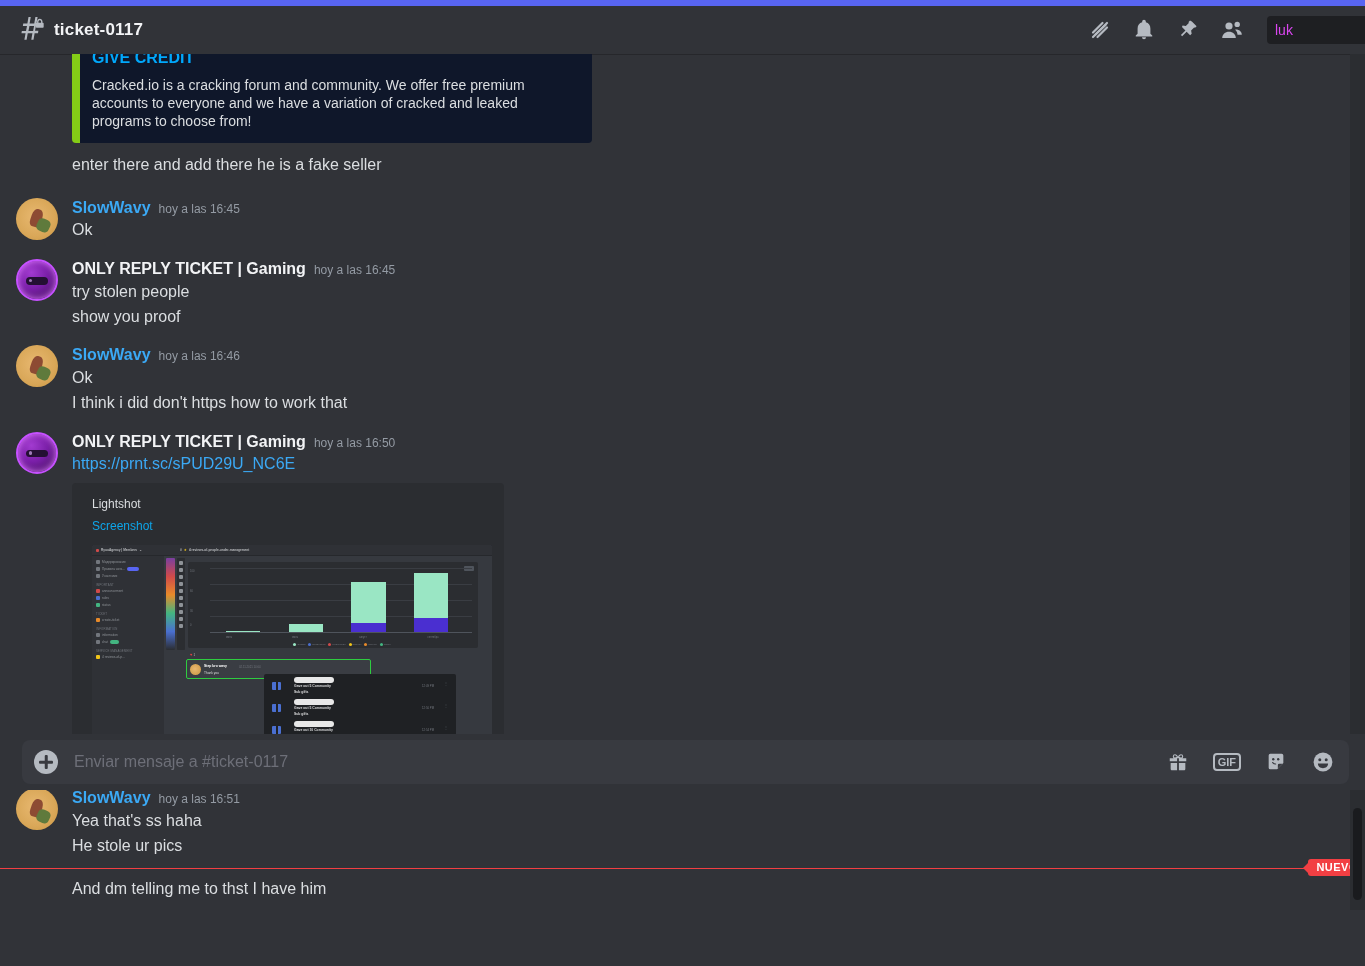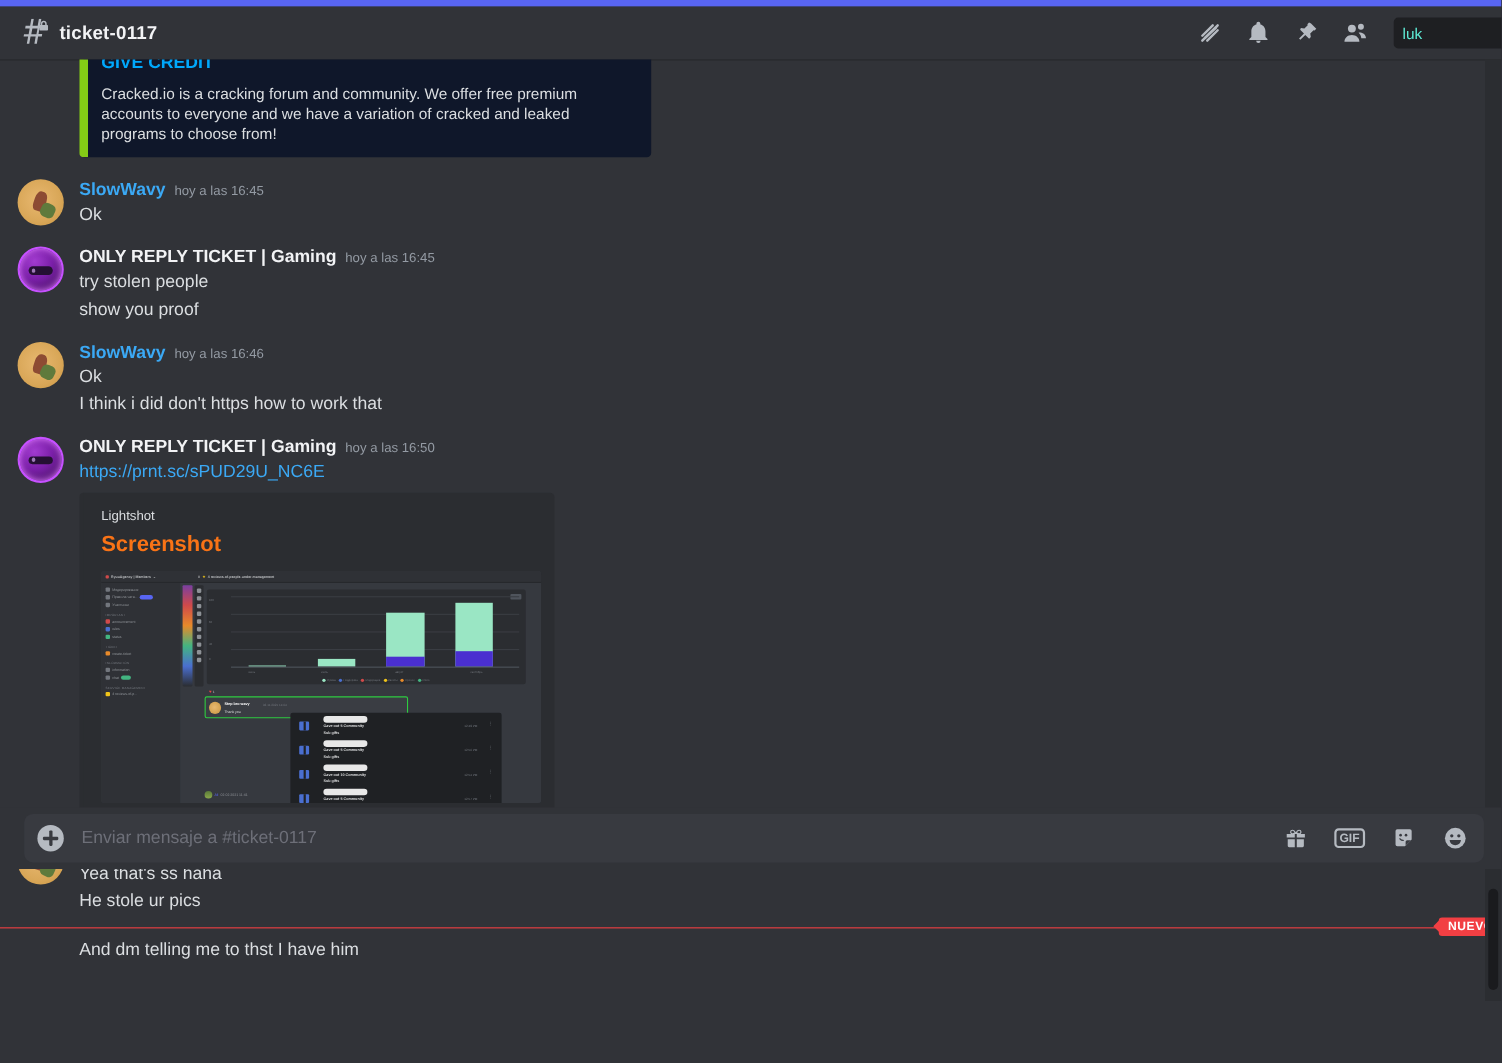--- a/index.html
+++ b/index.html
@@ -26,21 +26,21 @@
     letter-spacing:0.2px;
   }
   .header-right { margin-left:auto; display:flex; align-items:center; gap:18px; padding-right:0; }
   .hicon { width:26px; height:26px; color:#b5bac1; display:flex; align-items:center; justify-content:center; }
   .hicon svg { display:block; }
   .search-box {
     width:140px; height:28px; background:#1e1f22; border-radius:4px;
     display:flex; align-items:center; padding:0 8px; margin-left:4px;
     margin-right:-42px;
   }
-  .search-box span { color:#5eead4; font-size:14px; }
+  .search-box span { color:#d946ef; font-size:14px; }
 
   
   .messages {
     position:absolute; top:54px; left:0; width:1350px; height:856px;
     overflow:hidden; padding-top:0;
   }
   .msg-group { position:relative; padding:2px 48px 0 72px; margin-top:14px; }
   .msg-group.first { margin-top:0; }
   .avatar {
     position:absolute; left:16px; top:2px; width:42px; height:42px;
@@ -83,21 +83,21 @@
   }
   .embed-quote-title { color:#00a8fc; font-size:16px; font-weight:bold; line-height:1.2; }
   .embed-quote-desc { color:#dbdee1; font-size:14px; line-height:1.28; margin-top:10px; }
 
   
   .embed-ls {
     background:#2b2d31; border-left:4px solid #2b2d31; border-radius:4px;
     width:432px; padding:14px 16px 16px 16px; margin-top:6px;
   }
   .ls-provider { color:#dbdee1; font-size:12px; }
-  .ls-title { color:#f97316; font-size:20px; font-weight:bold; margin-top:8px; display:block; text-decoration:none; }
+  .ls-title { color:#0ea5e9; font-size:12px; font-weight:normal; margin-top:8px; display:block; text-decoration:none; }
   .ls-img {
     margin-top:12px; width:400px; height:211px; border-radius:3px;
     background:#2f3136; position:relative; overflow:hidden;
   }
 
   
   .nd { position:absolute; inset:0; background:#36393f; font-size:3px; }
   .nd-top { position:absolute; top:0; left:0; right:0; height:11px; background:#2f3136; border-bottom:1px solid #26282c; }
   .nd-srv { position:absolute; left:4px; top:3px; display:flex; align-items:center; gap:2px; }
   .nd-dot { width:3px; height:3px; border-radius:1px; background:#d04a4a; }
@@ -241,20 +241,21 @@
     </div>
   </div>
 
   <div class="messages">
 
     <div class="msg-group first" style="padding-top:0;margin-top:0;">
       <div class="embed-quote" style="margin-top:-14px;">
         <div class="embed-quote-title">GIVE CREDIT</div>
         <div class="embed-quote-desc">Cracked.io is a cracking forum and community. We offer free premium accounts to everyone and we have a variation of cracked and leaked programs to choose from!</div>
       </div>
+      <div class="msg-line" style="margin-top:10px;">enter there and add there he is a fake seller</div>
     </div>
 
     <div class="msg-group" style="margin-top:18px;">
       <div class="avatar av-slow"></div>
       <div class="msg-head">
         <span class="author blue">SlowWavy</span>
         <span class="ts">hoy a las 16:45</span>
       </div>
       <div class="msg-line">Ok</div>
     </div>

